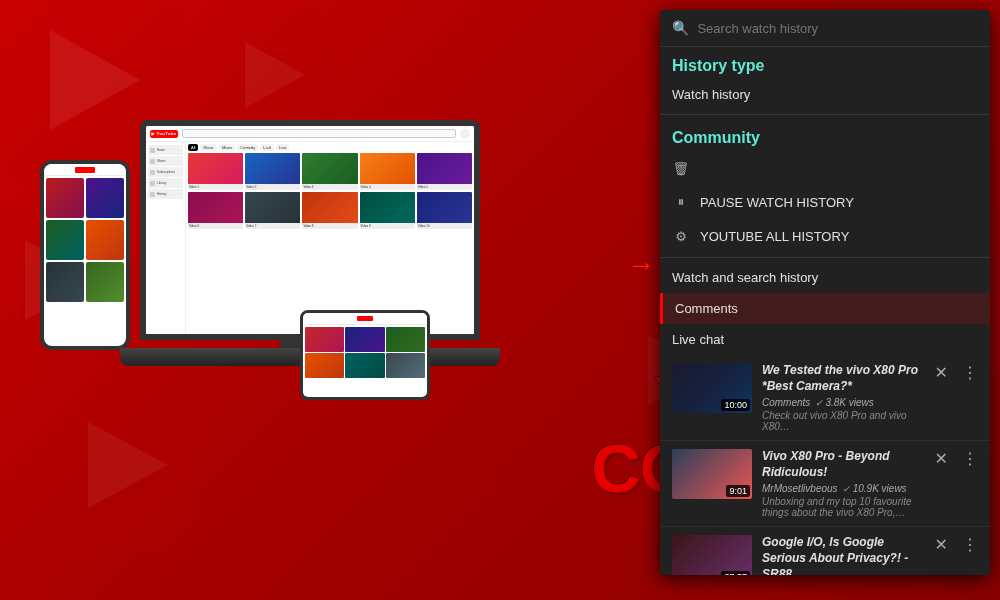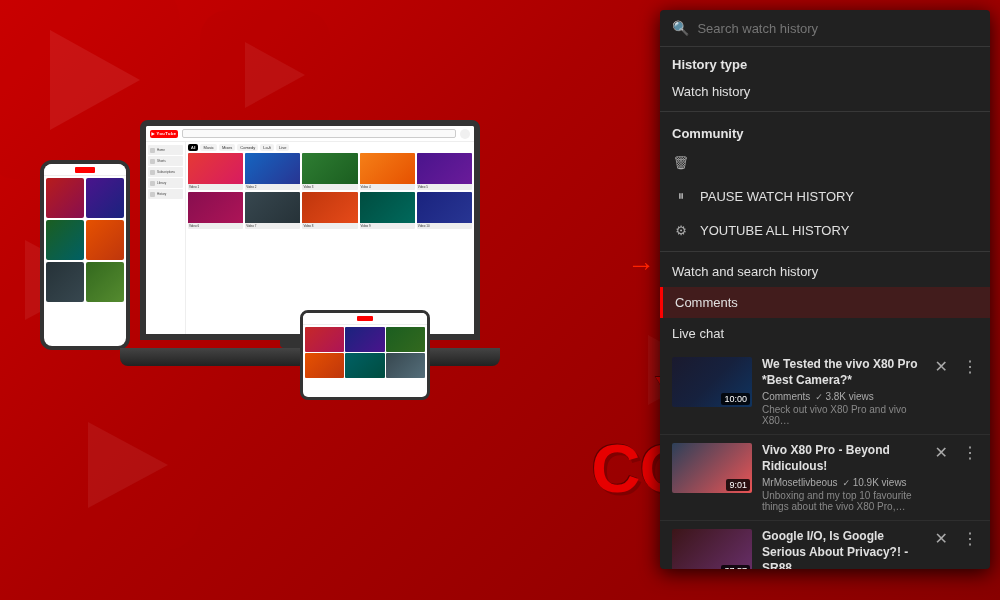--- a/index.html
+++ b/index.html
@@ -287,22 +287,22 @@
       flex: 1;
       background: transparent;
       border: none;
       color: #ccc;
       font-size: 13px;
       outline: none;
     }
 
     .panel-section-title {
       padding: 10px 12px 4px;
-      font-size: 13px;
-      color: #e5e5e5;
+      font-size: 16px;
+      color: #5eead4;
       font-weight: 600;
     }
 
     .panel-menu-item {
       padding: 8px 12px;
       font-size: 13px;
       color: #e0e0e0;
       cursor: pointer;
       display: flex;
       align-items: center;
@@ -356,20 +356,21 @@
       background: rgba(0,0,0,0.8);
       color: #fff;
       font-size: 9px;
       padding: 1px 3px;
       border-radius: 2px;
     }
 
     .video-info {
       flex: 1;
       min-width: 0;
+      font-style: italic;
     }
 
     .video-title {
       font-size: 12px;
       color: #e0e0e0;
       font-weight: 600;
       line-height: 1.3;
       margin-bottom: 3px;
     }
 

